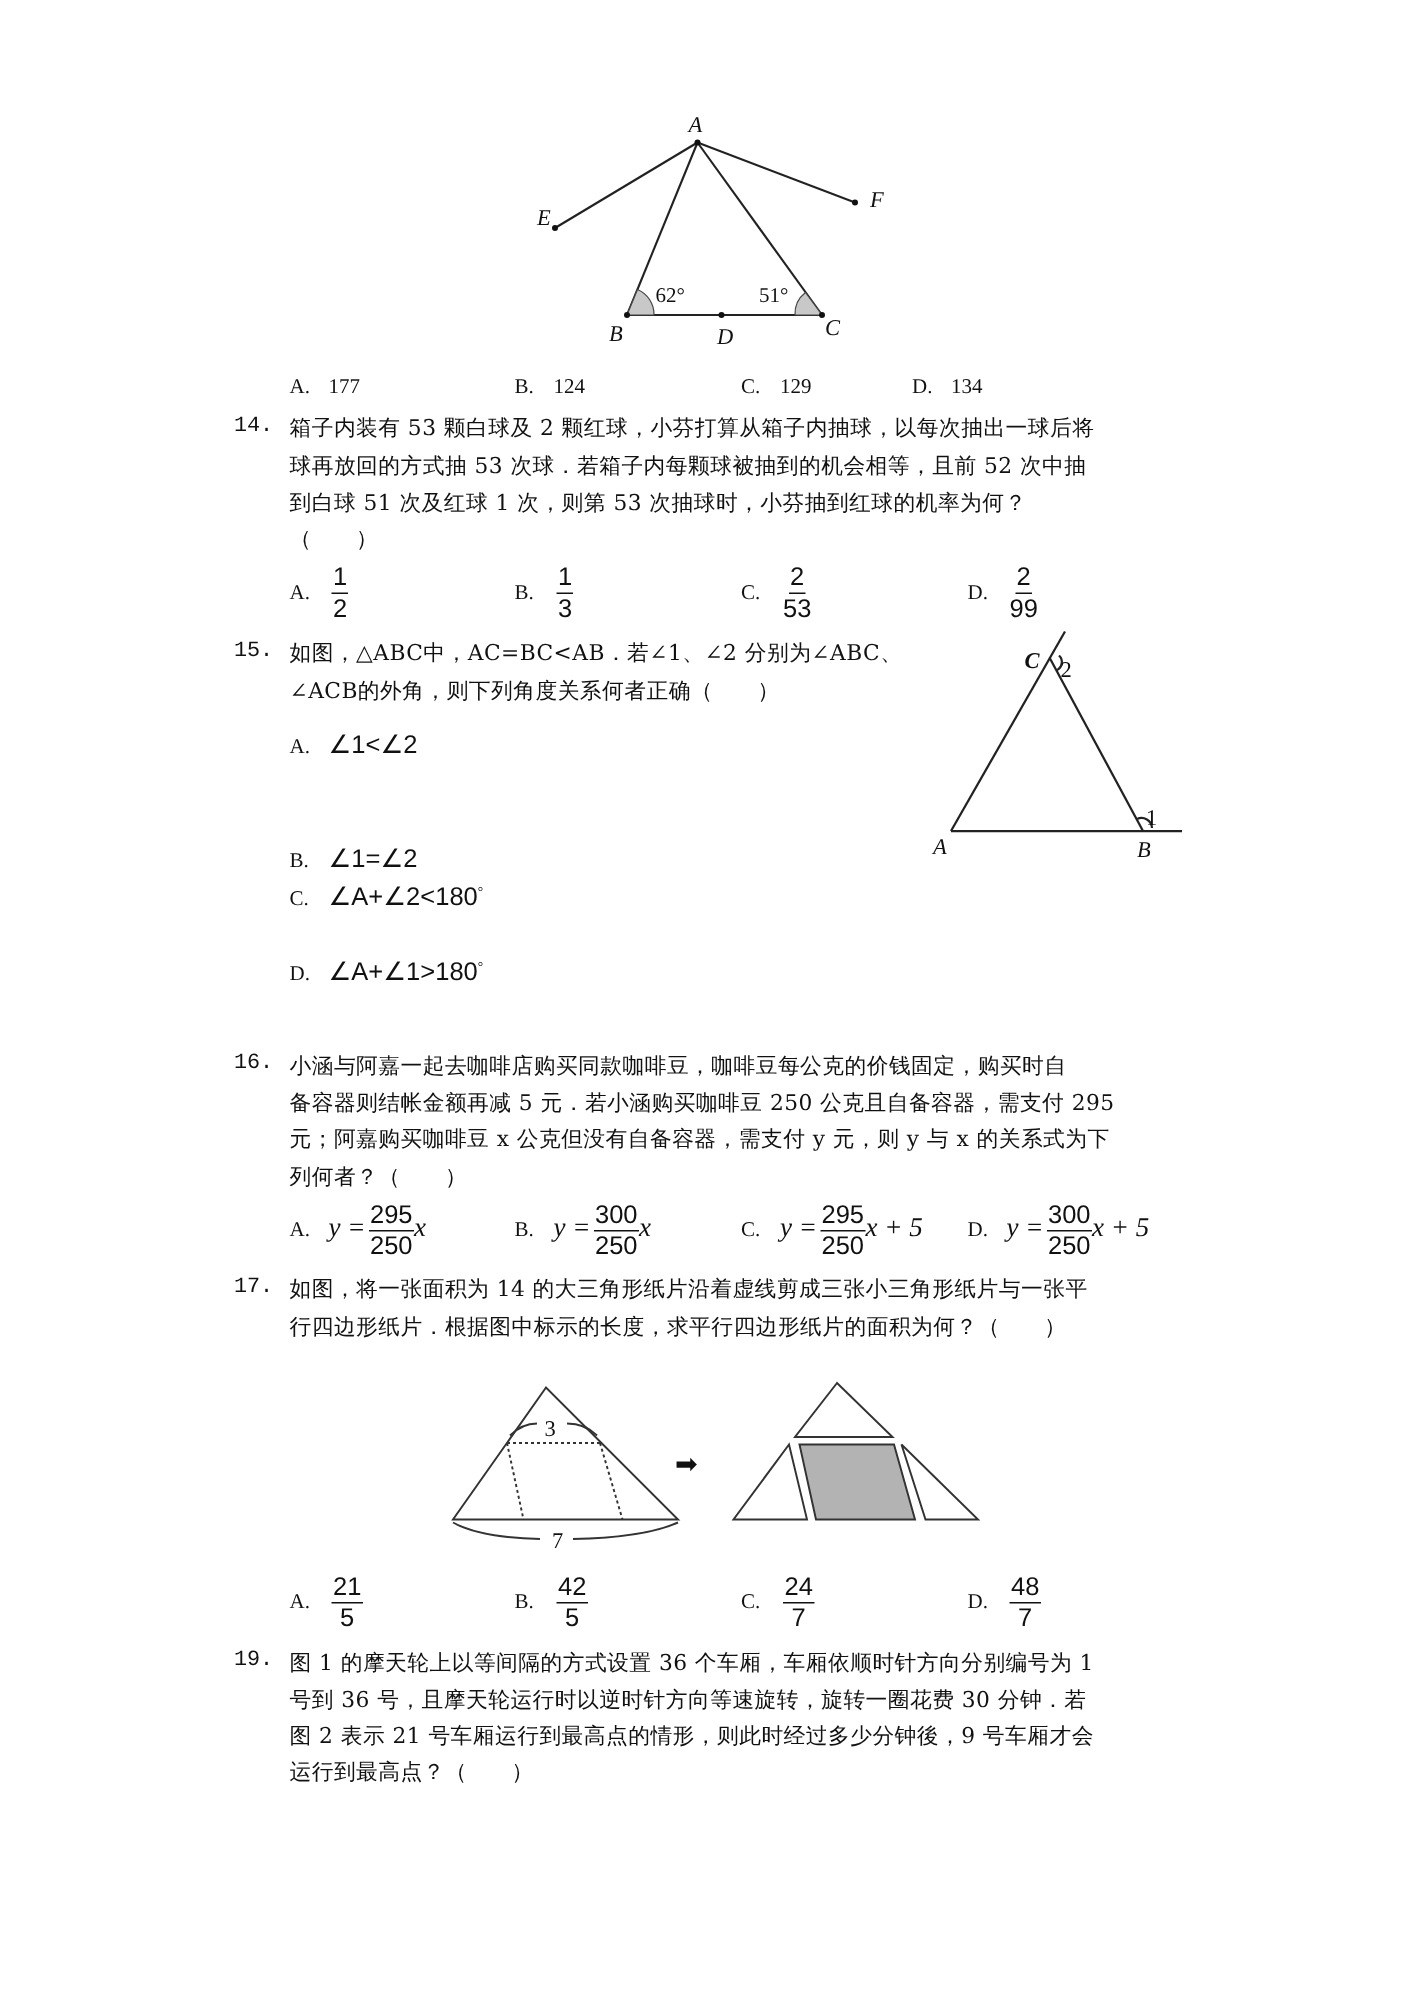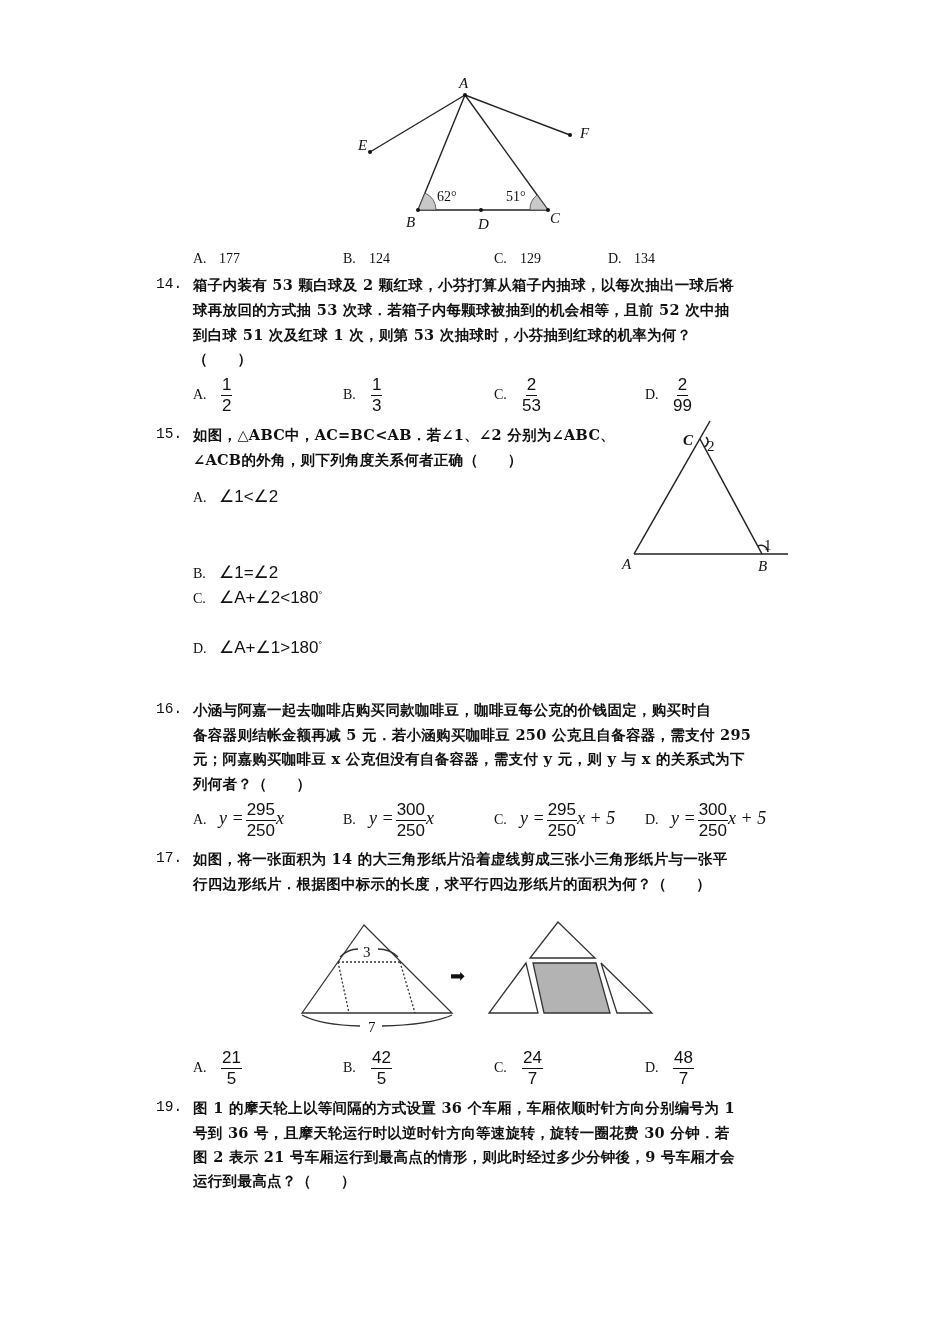--- a/index.html
+++ b/index.html
@@ -1,20 +1,20 @@
 <!DOCTYPE html>
 <html><head>
 <meta charset="utf-8">
 <style>
   html, body { margin: 0; padding: 0; background: #ffffff; }
   body { width: 950px; height: 1344px; position: relative; overflow: hidden;
          font-family: "DejaVu Serif", "Liberation Serif", serif; color: #111; }
   .abs { position: absolute; }
   .qnum { position: absolute; left: 156px; font-size: 14.5px; font-family: Liberation Mono, monospace; }
-  .line { position: absolute; left: 193px; font-size: 14.5px; white-space: nowrap; letter-spacing: 0.3px; font-weight: bold; }
+  .line { position: absolute; left: 193px; font-size: 14.5px; white-space: nowrap; letter-spacing: 0.3px; }
   .opt { position: absolute; font-size: 14px; font-family: "Liberation Serif", serif; white-space: nowrap; }
   .opt .lbl { display: inline-block; width: 26px; }
   .frac { display: inline-flex; flex-direction: column; align-items: center; vertical-align: middle;
           font-family: "Liberation Sans", sans-serif; font-size: 17px; line-height: 20px; margin-left: 2px; }
   .frac .num { border-bottom: 1.3px solid #111; padding: 0 1px; }
   .math { font-family: "Liberation Sans", sans-serif; font-size: 17px; }
   .math i { font-family: "Liberation Serif", serif; font-style: italic; font-size: 18px; }
   .deg { font-size: 9px; vertical-align: super; }
   svg text { font-family: "Liberation Serif", serif; }
 </style>

